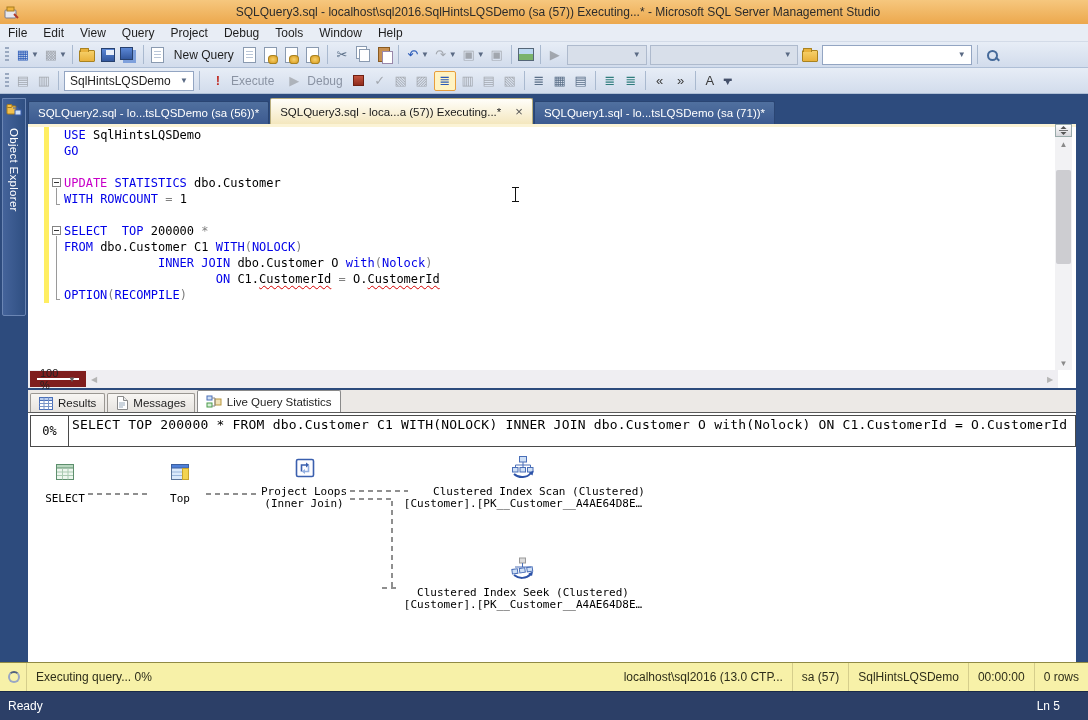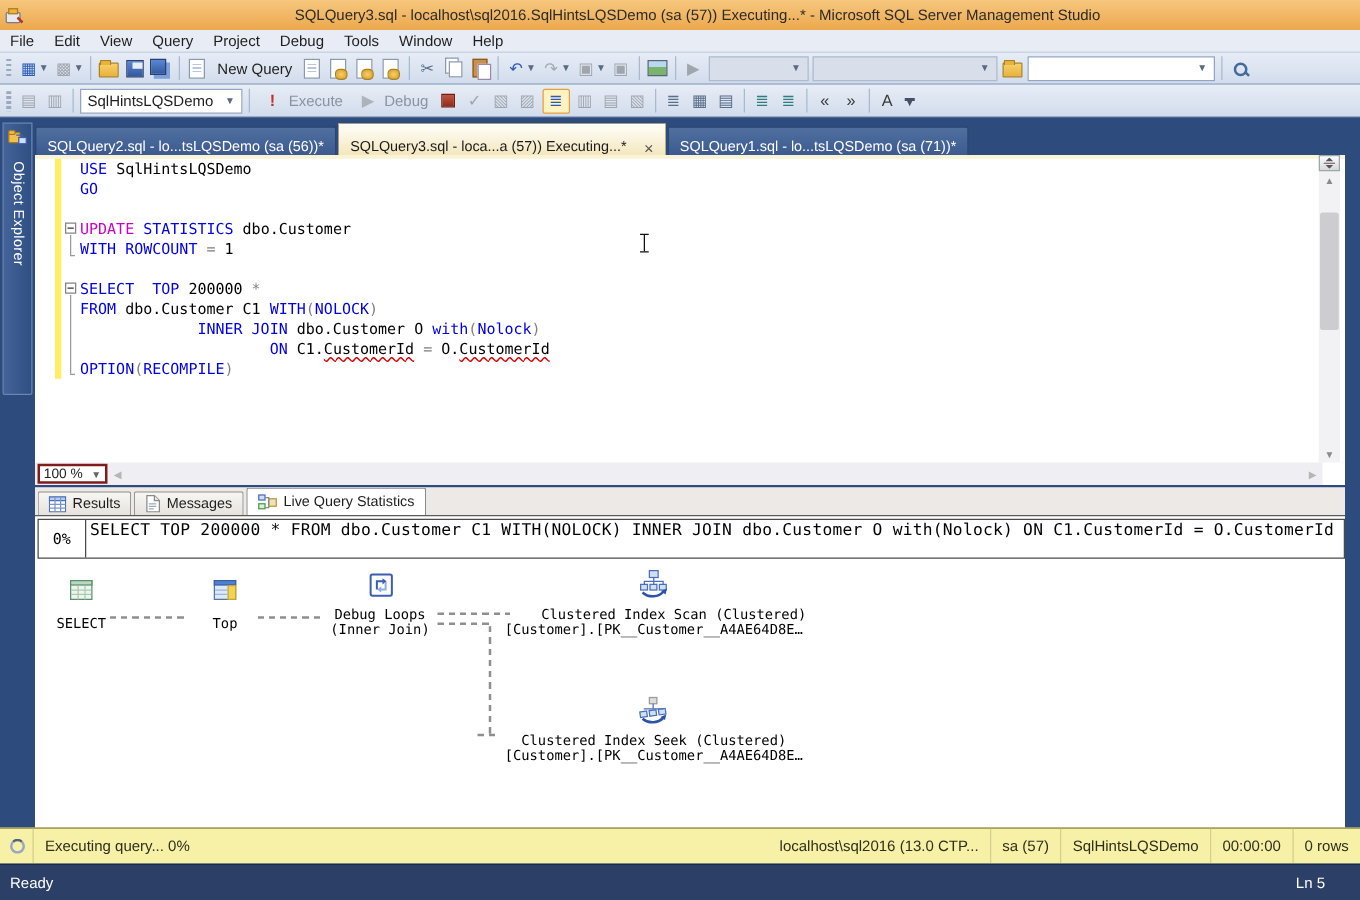--- a/index.html
+++ b/index.html
@@ -53,21 +53,21 @@
   .combo .carr { margin-left:auto; font-size:8px; color:#5a6a84; padding-left:4px; }
   .combo.dim { background:#D8DFEA; border-color:#AEBACD; }
   .tbtn { display:flex; align-items:center; gap:4px; font-size:12px; padding:0 4px; height:22px; }
   .tbtn.dim .lbl { color:#8a93a3; }
   .tbtn .lbl { color:#1e1e1e; }
   .ovf { display:flex; flex-direction:column; align-items:center; font-size:8px; color:#44506a; line-height:4px; padding:0 2px; }
 
   
   .tabstrip { position:absolute; left:0; top:94px; width:1088px; height:30px; background:#2D4B7D; }
   .doctabs { position:absolute; left:28px; bottom:0; display:flex; align-items:flex-end; gap:1px; }
-  .dtab { height:23px; display:flex; align-items:flex-end; padding:0 9px; font-size:11.5px;
+  .dtab { height:23px; display:flex; align-items:center; padding:0 9px; font-size:11.5px;
     border-radius:2px 2px 0 0; cursor:default; white-space:nowrap; }
   .dtab.inactive { background:linear-gradient(#50709F,#3C5A90); color:#fff; border:1px solid #2A4573; border-bottom:none; }
   .dtab.active { height:26px; background:linear-gradient(#FFFEFA,#F4E7BE); color:#1a1a1a; border:1px solid #B9AE7E; border-bottom:none; }
   .dtab .x { margin-left:14px; font-size:13px; color:#555; line-height:10px; }
 
   
   .oetab { position:absolute; left:2px; top:98px; width:24px; height:218px;
     background:linear-gradient(90deg,#44639A,#2F4F82); border:1px solid #6B86B4; border-radius:0 0 2px 2px;
     display:flex; flex-direction:column; align-items:center; padding-top:3px; }
   .oetab .lbl { writing-mode:vertical-rl; font-size:11.5px; color:#fff; margin-top:6px; letter-spacing:.3px; }
@@ -88,21 +88,21 @@
   .ibeam::before,.ibeam::after{content:"";position:absolute;left:1px;width:7px;height:1px;background:#111;}
   .ibeam::before{top:0} .ibeam::after{bottom:0}
   .ibeam i{position:absolute;left:4px;top:1px;width:1px;height:13px;background:#111;}
   .vscroll { position:absolute; right:4px; top:0; width:17px; height:246px; background:#F2F2F4; }
   .vs-split { height:13px; background:linear-gradient(#FDFDFD,#D8D8DC); border:1px solid #9aa;
     display:flex; align-items:center; justify-content:center; }
   .vs-btn { height:14px; display:flex; align-items:center; justify-content:center; font-size:8px; color:#8a8a8a; }
   .vs-thumb { position:absolute; left:1px; width:15px; background:#CDCDD1; border-radius:2px; }
   .hscroll { position:absolute; left:0; right:0; bottom:0; height:18px; background:#EFEEF2;
     display:flex; align-items:center; }
-  .zoomcombo { width:56px; height:16px; margin-left:2px; border:2px solid #7f1d1d; background:#fff;
+  .zoomcombo { width:56px; height:16px; margin-left:2px; border:7px solid #7f1d1d; background:#fff;
     font-size:11px; display:flex; align-items:center; padding:0 3px; color:#222; }
   .zoomcombo .carr { margin-left:auto; font-size:8px; color:#666; }
   .hs-btn { width:16px; text-align:center; font-size:8px; color:#b5b5b5; }
   .hs-track { flex:1; }
   .corner { width:18px; height:18px; background:#fff; }
 
   
   .results-pane { position:absolute; left:28px; top:390px; width:1048px; height:272px; background:#fff; }
   .rtabs { position:absolute; left:0; top:0; right:0; height:22px; background:#ECE9E6;
     display:flex; align-items:flex-end; padding-left:2px; gap:2px; }
@@ -422,21 +422,21 @@
               <path d="M3 11h10M3 14.5h10" stroke="#9ab6dc"></path>
             </svg></span>
           <div class="plabel" style="left: 152px; top: 46px;">Top</div>
           <span class="pnode-ic" style="left: 265px; top: 9px;"><svg width="24" height="24" viewBox="0 0 24 24">
               <rect x="3.5" y="3.5" width="17" height="17" rx="1.5" fill="#fdfdff" stroke="#3a5fae" stroke-width="1.6"></rect>
               <path d="M8.5 15.5v-6.5h5" fill="none" stroke="#3a5fae" stroke-width="1.6"></path>
               <polygon points="13,6.5 13,11.5 16.3,9" fill="#3a5fae"></polygon>
               <path d="M15.5 9.5v6h-4" fill="none" stroke="#93afe0" stroke-width="1.6"></path>
               <polygon points="12,13 12,18 8.7,15.5" fill="#93afe0"></polygon>
             </svg></span>
-          <div class="plabel" style="left: 276px; top: 39px;">Debug Loops</div>
+          <div class="plabel" style="left: 276px; top: 39px;">Project Loops</div>
           <div class="plabel" style="left: 276px; top: 51px;">(Inner Join)</div>
           <span class="pnode-ic" style="left: 483px; top: 8px;"><svg width="24" height="24" viewBox="0 0 24 24">
               <g fill="#cfe0f6" stroke="#4a6fb8">
                 <rect x="8.5" y="1.5" width="7" height="5.5"></rect>
                 <rect x="1.5" y="12.5" width="5.5" height="4.5"></rect>
                 <rect x="9" y="12.5" width="5.5" height="4.5"></rect>
                 <rect x="16.5" y="12.5" width="5.5" height="4.5"></rect>
               </g>
               <path d="M12 7v3M4.5 12.5V10h15v2.5M12 10v2.5" fill="none" stroke="#4a6fb8"></path>
               <path d="M3 19c5 4.5 13 4 17-1" fill="none" stroke="#2d53a8" stroke-width="2"></path>

